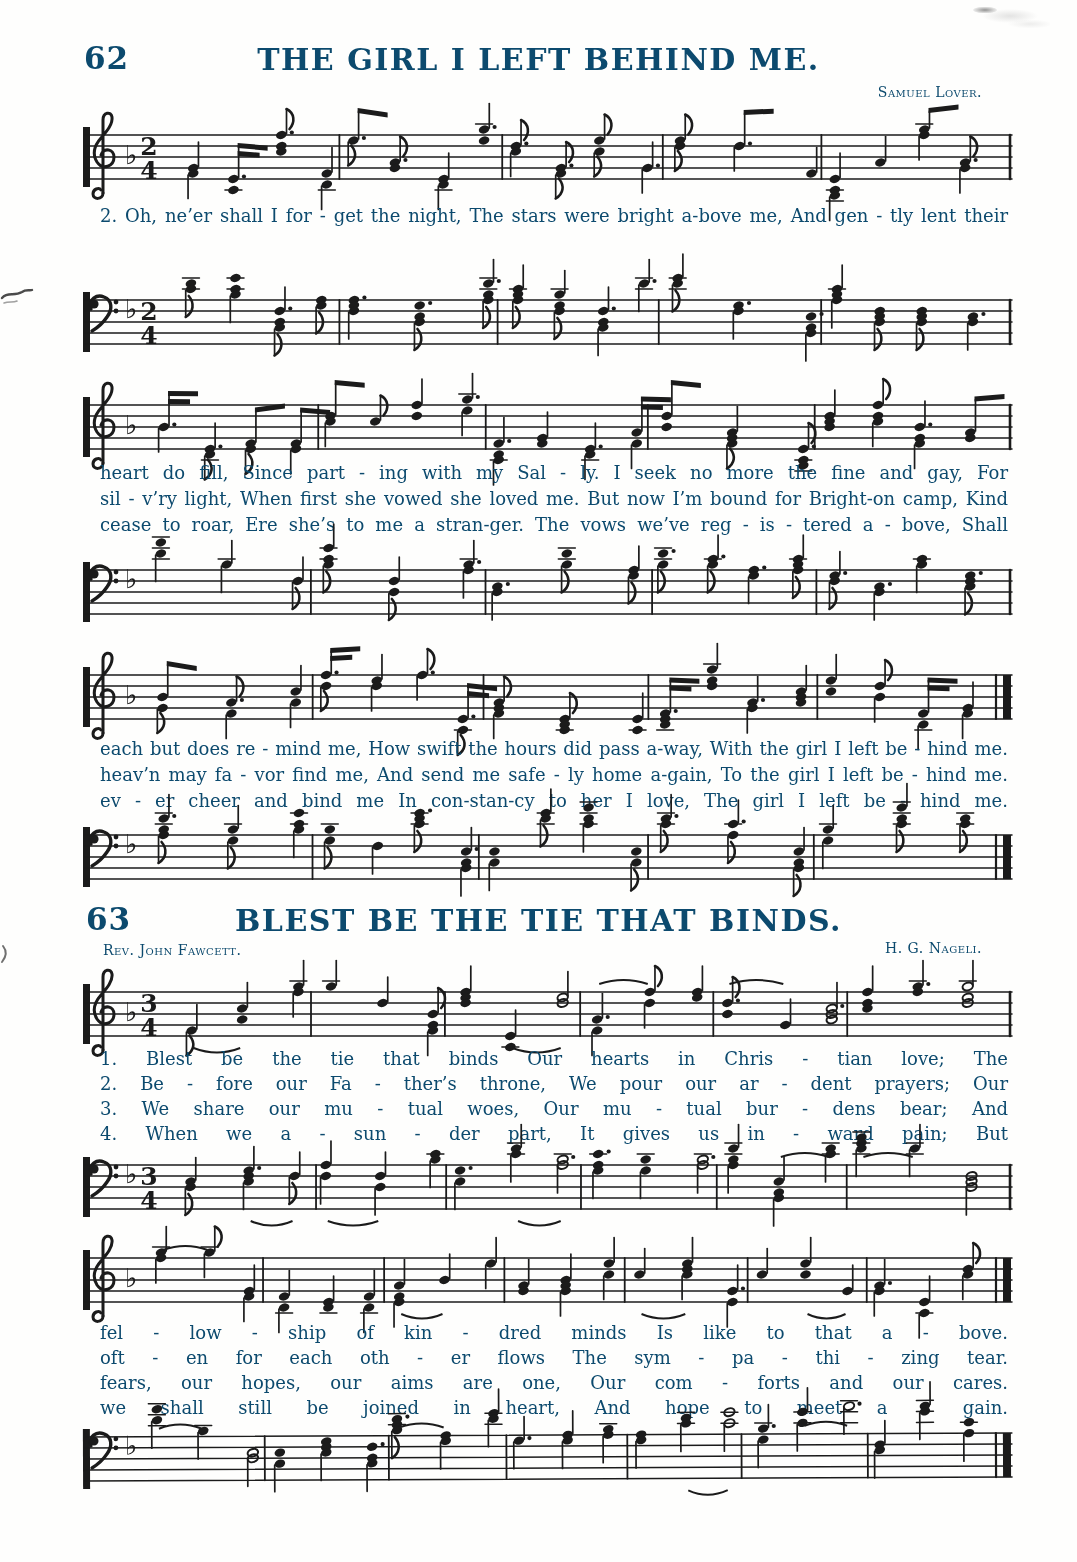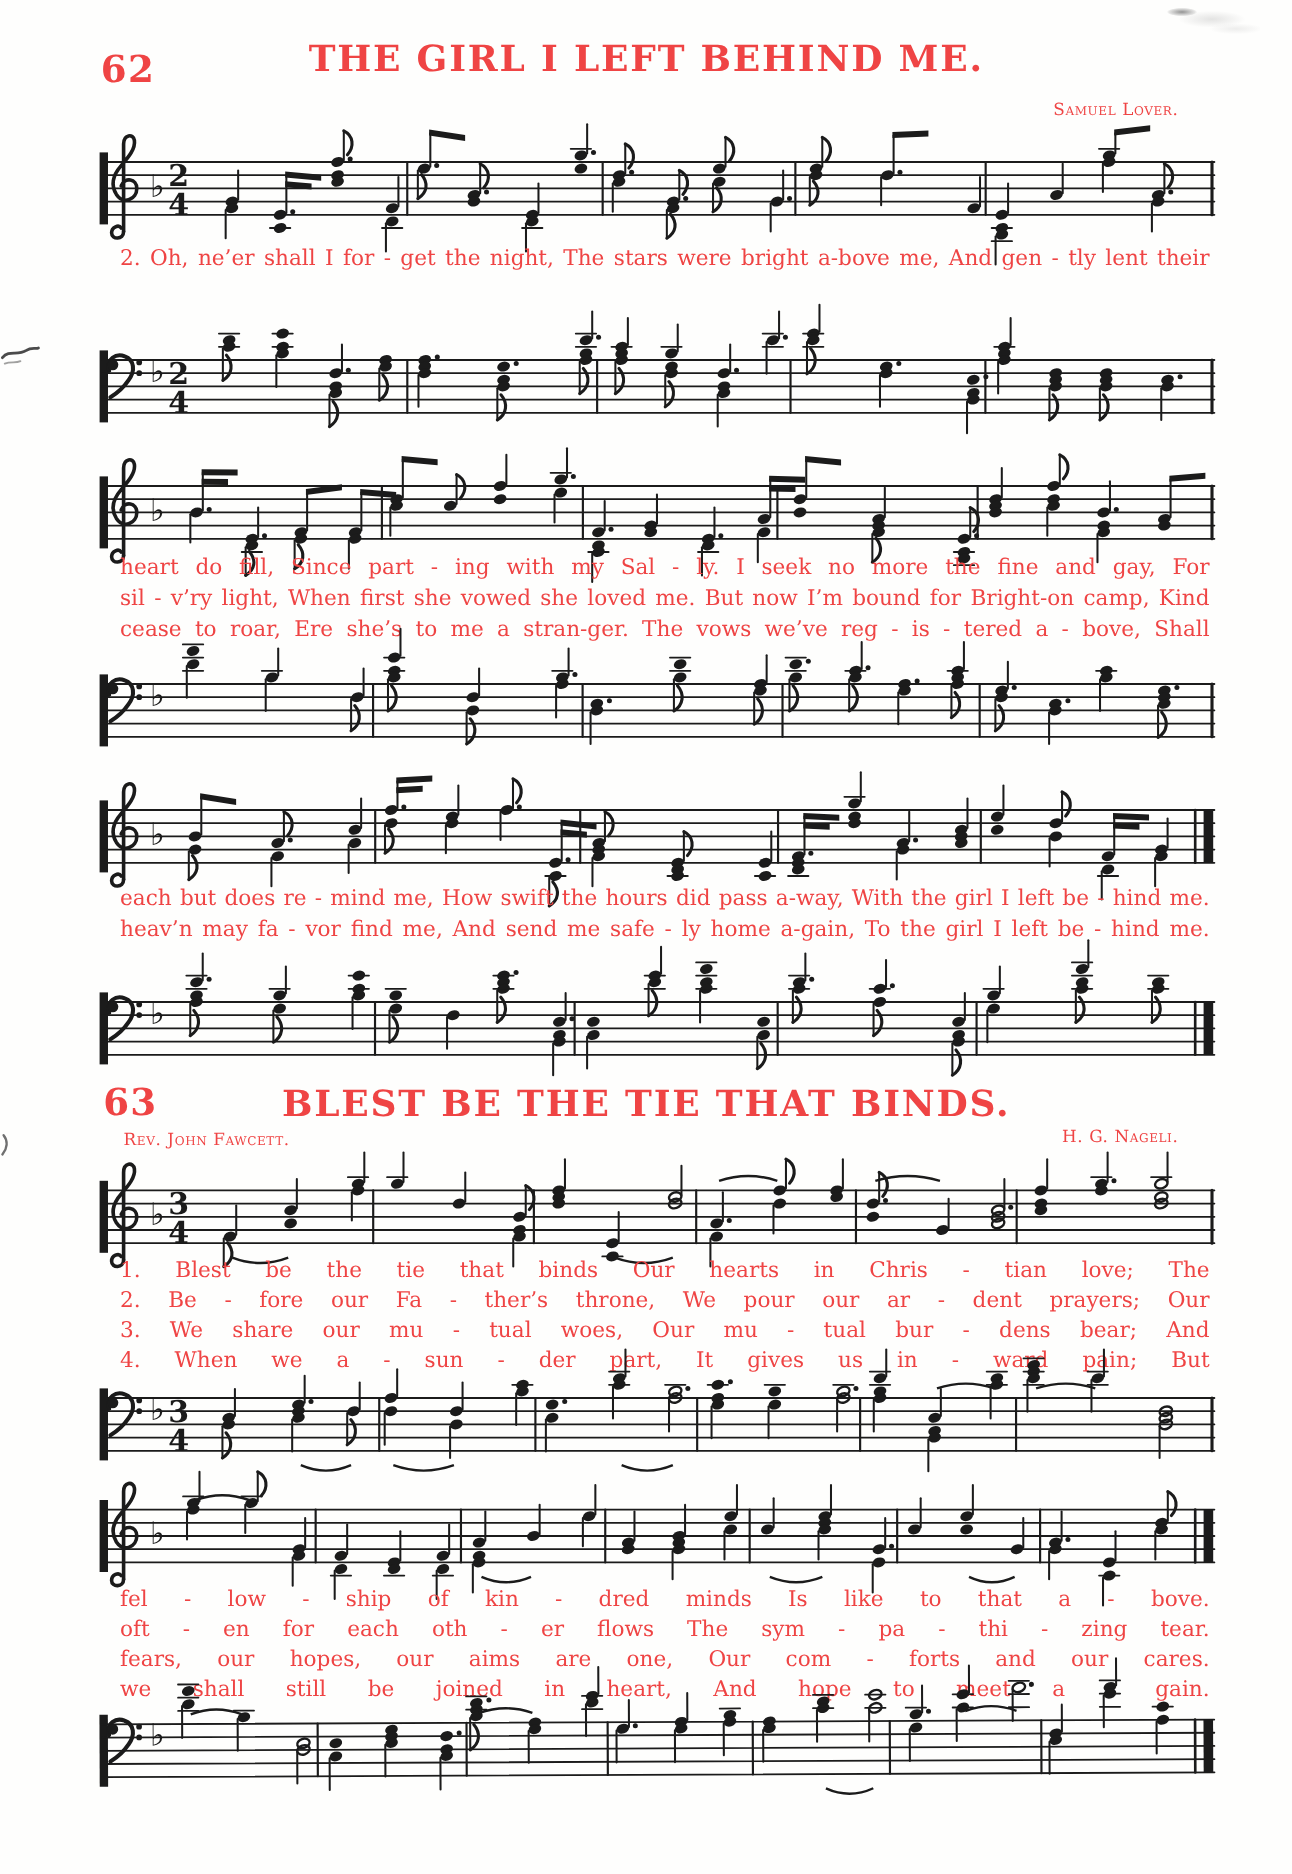--- a/index.html
+++ b/index.html
@@ -1,21 +1,21 @@
 <!DOCTYPE html>
 <html><head>
 <meta charset="utf-8">
 <style>
   html,body{margin:0;padding:0;background:#ffffff;}
   .page{
     position:relative;
     width:1077px;height:1562px;
     background:#fefefdff;
     font-family:"DejaVu Serif","Liberation Serif",serif;
-    color:#ef4444;
+    color:#0c4a6e;
     overflow:hidden;
   }
   .song-number{
     position:absolute;
     font-size:31px;font-weight:bold;letter-spacing:1px;
   }
   .song-title{
     position:absolute;left:0;width:100%;
     text-align:center;
     font-size:30px;font-weight:bold;letter-spacing:1.5px;
@@ -65,21 +65,21 @@
   <svg class="smudge" style="left:0;top:284px" width="34" height="24">
     <path d="M2,14 C8,7 14,13 22,8 C26,5 30,7 32,6" fill="none" stroke="#2c2c2c" stroke-width="2.4" stroke-linecap="round" opacity=".85"></path>
     <path d="M4,19 C9,17 13,19 17,17" fill="none" stroke="#444" stroke-width="1.6" stroke-linecap="round" opacity=".5"></path>
   </svg>
   <svg class="smudge" style="left:0;top:944px" width="14" height="20">
     <path d="M3,2 C7,7 6,13 2,18" fill="none" stroke="#333" stroke-width="2" stroke-linecap="round" opacity=".7"></path>
   </svg>
 
   <div>
     <div class="song-number" style="left:84px;top:40px">62</div>
-    <div class="song-title" style="top:32px">THE GIRL I LEFT BEHIND ME.</div>
+    <div class="song-title" style="top:42px">THE GIRL I LEFT BEHIND ME.</div>
     <div class="credit right" style="top:84px">Samuel Lover.</div>
 
     <svg class="staff" style="top:105px" width="930" height="112" viewBox="0 0 930 112">
         <rect x="0" y="22" width="7" height="60" fill="#1b1b1b"></rect>
         <line x1="2" y1="30" x2="929" y2="30" stroke="#1b1b1b" stroke-width="1.5" stroke-linecap="round"></line>
         <line x1="2" y1="41" x2="929" y2="41" stroke="#1b1b1b" stroke-width="1.5" stroke-linecap="round"></line>
         <line x1="2" y1="52" x2="929" y2="52" stroke="#1b1b1b" stroke-width="1.5" stroke-linecap="round"></line>
         <line x1="2" y1="63" x2="929" y2="63" stroke="#1b1b1b" stroke-width="1.5" stroke-linecap="round"></line>
         <line x1="2" y1="74" x2="929" y2="74" stroke="#1b1b1b" stroke-width="1.5" stroke-linecap="round"></line>
         <path d="M20,88 L20,15 C20,7 28,6 29,12 C30,19 24,26 18,33 C11,41 9,49 14,57 C20,66 31,61 31,52 C31,44 21,42 18,50" fill="none" stroke="#1b1b1b" stroke-width="3" stroke-linecap="round"></path>
@@ -668,20 +668,21 @@
         <path d="M844.5240545918545,40.5 l22,0.8570049572736025 l0,5 l-22,-0.8570049572736025 z" fill="#1b1b1b"></path>
         <line x1="835.1240545918544" y1="81" x2="835.1240545918544" y2="104.5" stroke="#1b1b1b" stroke-width="1.7" stroke-linecap="round"></line>
         <ellipse cx="884.7986715529114" cy="63" rx="5.4" ry="4" fill="#1b1b1b" transform="rotate(-18 884.7986715529114 63)"></ellipse>
         <ellipse cx="884.7986715529114" cy="68.5" rx="5.4" ry="4" fill="#1b1b1b" transform="rotate(-18 884.7986715529114 68.5)"></ellipse>
         <line x1="889.9986715529114" y1="61.5" x2="889.9986715529114" y2="37" stroke="#1b1b1b" stroke-width="1.7" stroke-linecap="round"></line>
         <line x1="879.5986715529114" y1="70" x2="879.5986715529114" y2="93.5" stroke="#1b1b1b" stroke-width="1.7" stroke-linecap="round"></line>
       </svg>
     <div class="lyrics" style="top:736px">
         <div class="lyric-line">each but does re - mind me, How swift the hours did pass a-way, With the girl I left be - hind me.</div>
         <div class="lyric-line">heav’n may fa - vor find me, And send me safe - ly home a-gain, To the girl I left be - hind me.</div>
+        <div class="lyric-line">ev - er cheer and bind me In con-stan-cy to her I love, The girl I left be - hind me.</div>
       </div>
     <svg class="staff" style="top:805px" width="930" height="112" viewBox="0 0 930 112">
         <rect x="0" y="22" width="7" height="60" fill="#1b1b1b"></rect>
         <line x1="2" y1="30" x2="929" y2="30" stroke="#1b1b1b" stroke-width="1.5" stroke-linecap="round"></line>
         <line x1="2" y1="41" x2="929" y2="41" stroke="#1b1b1b" stroke-width="1.5" stroke-linecap="round"></line>
         <line x1="2" y1="52" x2="929" y2="52" stroke="#1b1b1b" stroke-width="1.5" stroke-linecap="round"></line>
         <line x1="2" y1="63" x2="929" y2="63" stroke="#1b1b1b" stroke-width="1.5" stroke-linecap="round"></line>
         <line x1="2" y1="74" x2="929" y2="74" stroke="#1b1b1b" stroke-width="1.5" stroke-linecap="round"></line>
         <path d="M8,39 C5,29 14,24 21,27 C29,30 30,39 24,47 C20,53 14,58 9,61" fill="none" stroke="#1b1b1b" stroke-width="3.4" stroke-linecap="round"></path>
         <circle cx="11" cy="34" r="4.6" fill="#1b1b1b"></circle>

